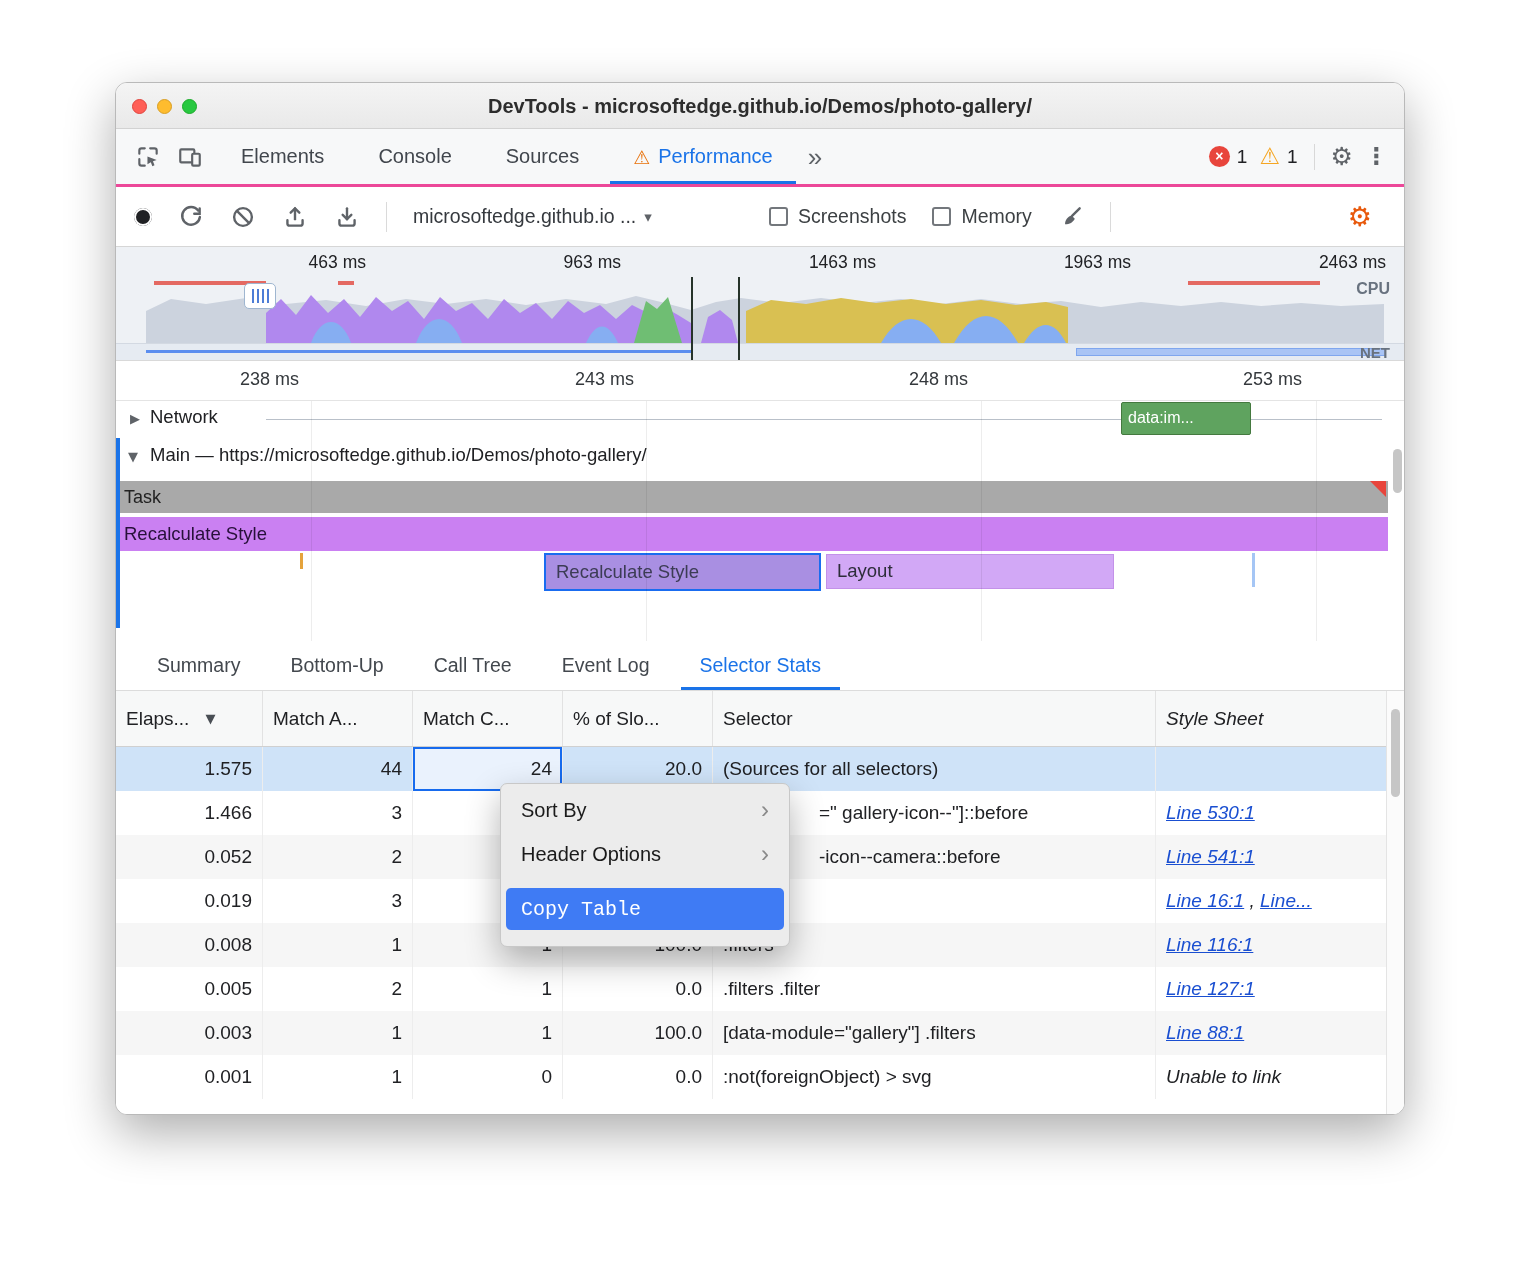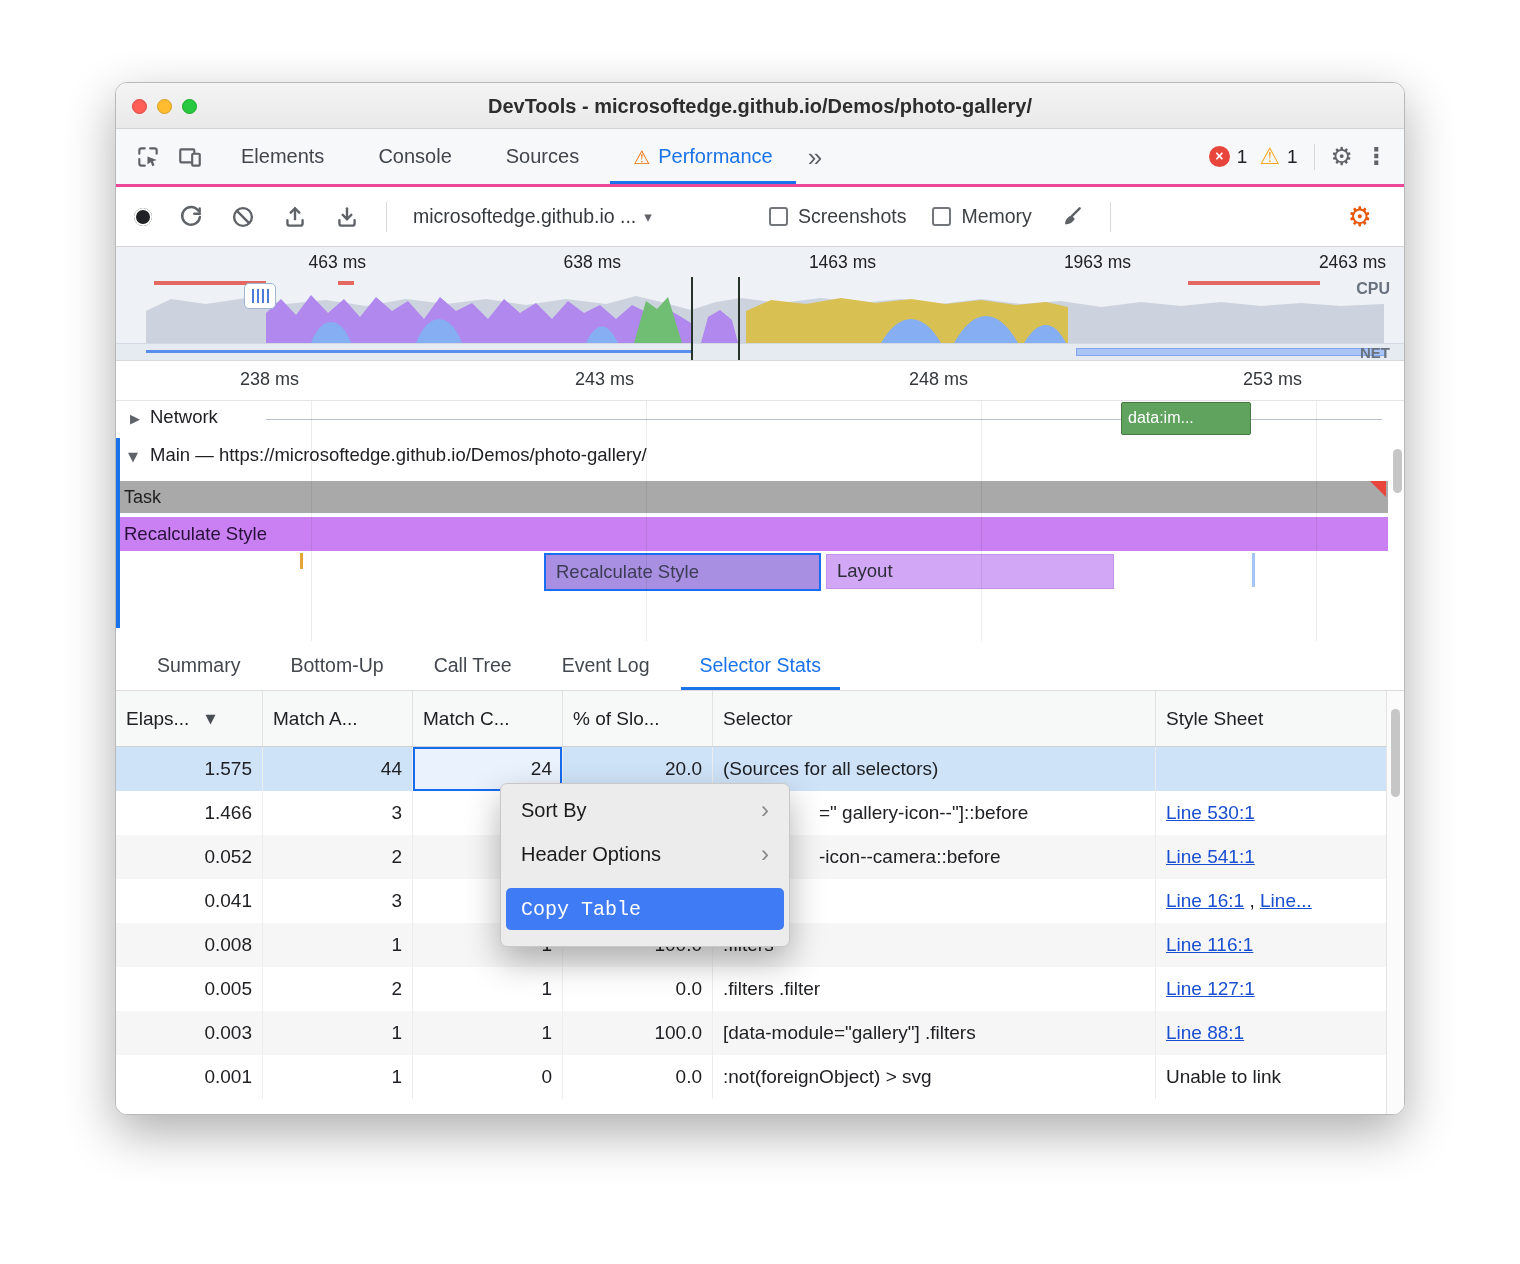--- a/index.html
+++ b/index.html
@@ -88,21 +88,21 @@
   .btabs { height:50px; background:#fff; border-bottom:1px solid #dcdcdc; display:flex; align-items:center; padding-left:16px; }
   .btab { height:100%; display:flex; align-items:center; padding:0 25px; font-size:19.5px; color:#43484e; position:relative; white-space:nowrap; }
   .btab.active { color:#1a73e8; }
   .btab.active::after { content:""; position:absolute; left:6px; right:6px; bottom:0; height:3px; background:#1a73e8; }
 
   
   .stats { position:relative; height:425px; background:#fff; }
   .thead { display:flex; height:56px; background:#f7f8f8; border-bottom:1px solid #d0d0d0; font-size:19px; color:#202124; width:1272px; }
   .hcell { line-height:55px; padding-left:10px; border-right:1px solid #e2e2e2; white-space:nowrap; overflow:hidden; display:flex; align-items:center; gap:10px; }
   .sort-arrow { font-size:13px; color:#494e54; font-family:"DejaVu Sans",sans-serif; }
-  .c-el { width:147px;gap:16px; } .c-ma { width:150px; } .c-mc { width:150px; } .c-ps { width:150px; } .c-sel { width:443px; } .c-sh { width:232px; }
+  .c-el { width:147px;gap:16px; } .c-ma { width:150px; } .c-mc { width:150px; } .c-ps { width:150px; } .c-sel { width:443px; } .c-sh { width:232px;font-style:italic; }
   .trows { position:absolute; top:56px; left:0; width:1272px; }
   .trow { display:flex; height:44px; }
   .trow.sel { background:#cfe3f8; }
   .trow.alt { background:#f6f6f6; }
   .tcell { line-height:44px; font-size:19px; color:#202124; border-right:1px solid #ededed; white-space:nowrap; overflow:hidden; }
   .tcell.num { text-align:right; padding-right:10px; }
   .tcell.c-sel { padding-left:10px; }
   .tcell.c-sh { padding-left:10px; }
   .tcell.shift { padding-left:106px; }
   .tcell.focus { box-shadow:inset 0 0 0 2px #176bee; background:#eaf2fd; }
@@ -211,21 +211,21 @@
       <svg class="icon-svg" viewBox="0 0 24 24" fill="none" stroke="#5f6368" stroke-width="2.2" stroke-linecap="round">
         <path d="M20 4l-7 7"></path>
           <path d="M12.5 10.5l3 3c-1.5 3.2-4.8 5.3-9 5.3.1-4.2 2.3-7.2 6-8.3z" fill="#5f6368" stroke="none"></path>
       </svg>
       <span class="tsep"></span>
       <span class="gear-orange">⚙</span>
     </div>
 
     <div class="overview">
       <span class="ov-time" style="left:250px">463 ms</span>
-      <span class="ov-time" style="left:505px">638 ms</span>
+      <span class="ov-time" style="left:505px">963 ms</span>
       <span class="ov-time" style="left:760px">1463 ms</span>
       <span class="ov-time" style="left:1015px">1963 ms</span>
       <span class="ov-time" style="left:1270px">2463 ms</span>
       <svg class="ov-chart" width="1290" height="66" viewBox="0 0 1290 66">
         <polygon fill="#ccd3de" points="30,66 30,34 55,22 90,27 130,21 170,27 210,23 250,29 290,22 330,27 370,22 410,28 450,22 490,27 520,19 545,25 575,33 600,25 625,21 665,26 705,21 745,26 785,22 825,27 865,22 905,27 945,24 985,30 1025,25 1065,29 1105,25 1145,29 1185,26 1225,29 1268,27 1268,66"></polygon>
         <polygon fill="#b088ee" points="150,66 150,36 165,22 180,38 195,18 212,36 228,22 244,40 260,20 276,34 292,24 308,42 324,20 340,34 356,26 372,42 388,22 404,36 420,26 436,42 452,24 468,36 484,28 500,42 516,28 532,36 548,30 562,38 575,46 575,66"></polygon>
         <path fill="#86aef2" d="M195,66 C205,38 225,38 235,66 Z"></path>
         <path fill="#86aef2" d="M300,66 C312,34 334,34 346,66 Z"></path>
         <path fill="#86aef2" d="M470,66 C480,44 492,44 502,66 Z"></path>
         <polygon fill="#6fbe73" points="518,66 530,24 541,32 552,20 566,66"></polygon>
@@ -337,21 +337,21 @@
           </div>
           <div class="trow alt">
             <div class="tcell num c-el">0.052</div>
             <div class="tcell num c-ma">2</div>
             <div class="tcell num c-mc"></div>
             <div class="tcell num c-ps"></div>
             <div class="tcell c-sel shift">-icon--camera::before</div>
             <div class="tcell c-sh"><span class="slink">Line 541:1</span></div>
           </div>
           <div class="trow">
-            <div class="tcell num c-el">0.041</div>
+            <div class="tcell num c-el">0.019</div>
             <div class="tcell num c-ma">3</div>
             <div class="tcell num c-mc"></div>
             <div class="tcell num c-ps"></div>
             <div class="tcell c-sel"></div>
             <div class="tcell c-sh"><span class="slink">Line 16:1</span> , <span class="slink">Line...</span></div>
           </div>
           <div class="trow alt">
             <div class="tcell num c-el">0.008</div>
             <div class="tcell num c-ma">1</div>
             <div class="tcell num c-mc">1</div>

